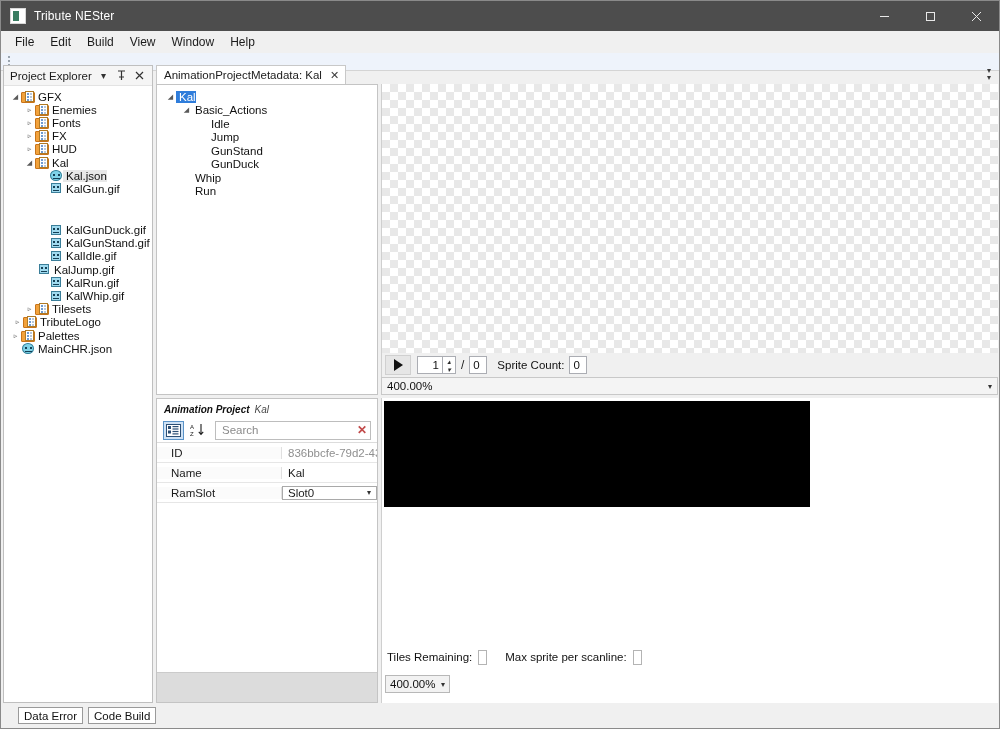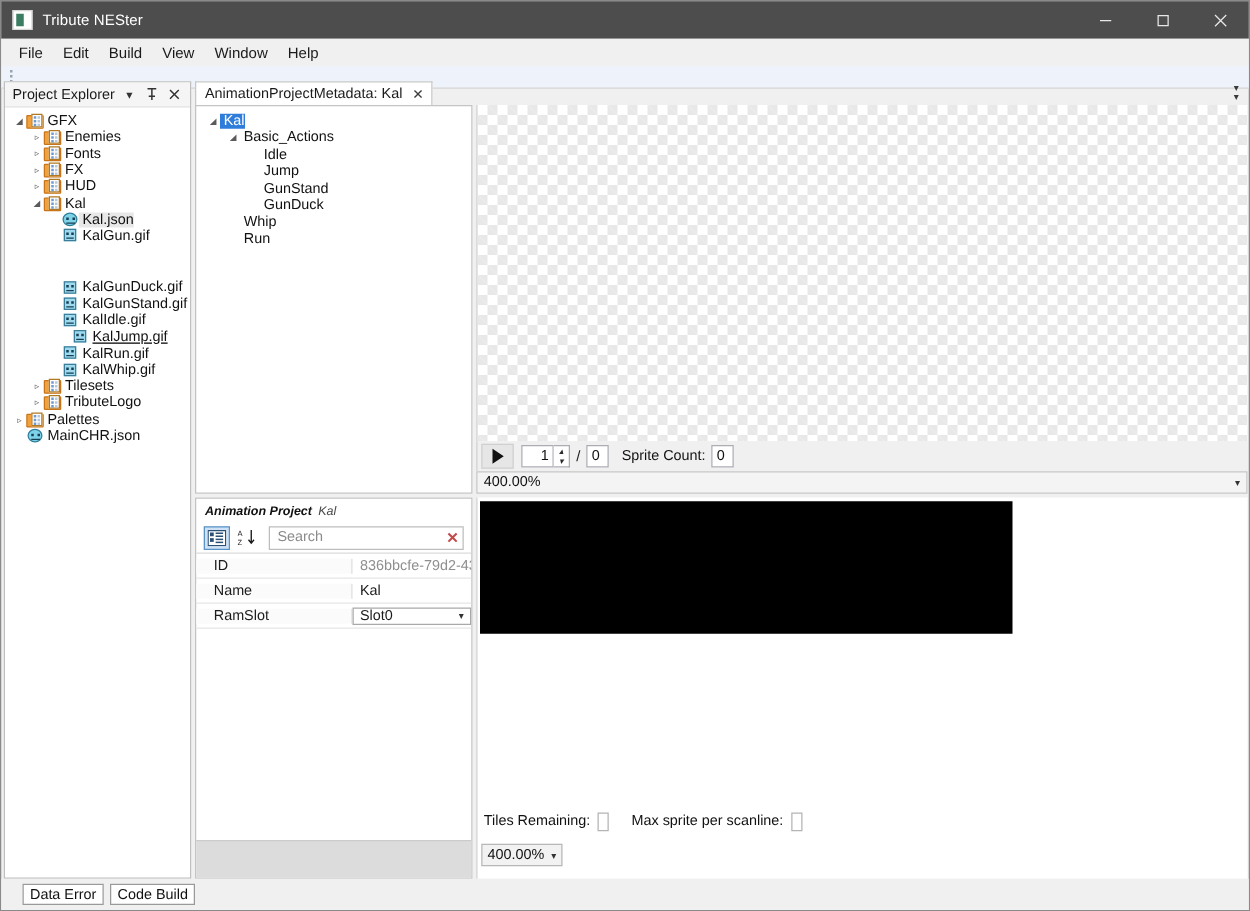--- a/index.html
+++ b/index.html
@@ -448,21 +448,21 @@
           </span>
           <span class="lbl">KalGunStand.gif</span>
         </div>
         <div class="node" style="padding-left: 34px; align-items: center;">
           <span class="exp"></span>
           <span class="ico-gif">
             <span class="head"></span>
           </span>
           <span class="lbl">KalIdle.gif</span>
         </div>
-        <div class="node" style="padding-left: 42px; text-decoration: underline;">
+        <div class="node" style="padding-left: 22px;">
           <span class="exp"></span>
           <span class="ico-gif">
             <span class="head"></span>
           </span>
           <span class="lbl">KalJump.gif</span>
         </div>
         <div class="node" style="padding-left: 34px;">
           <span class="exp"></span>
           <span class="ico-gif">
             <span class="head"></span>
@@ -477,21 +477,21 @@
           <span class="lbl">KalWhip.gif</span>
         </div>
         <div class="node" style="padding-left: 20px;">
           <span class="exp">▹</span>
           <span class="ico-folder">
             <span class="back"></span>
             <span class="sheet"></span>
           </span>
           <span class="lbl">Tilesets</span>
         </div>
-        <div class="node" style="padding-left: 20px;">
+        <div class="node" style="padding-left: 8px;">
           <span class="exp">▹</span>
           <span class="ico-folder">
             <span class="back"></span>
             <span class="sheet"></span>
           </span>
           <span class="lbl">TributeLogo</span>
         </div>
         <div class="node" style="padding-left: 6px;">
           <span class="exp">▹</span>
           <span class="ico-folder">

